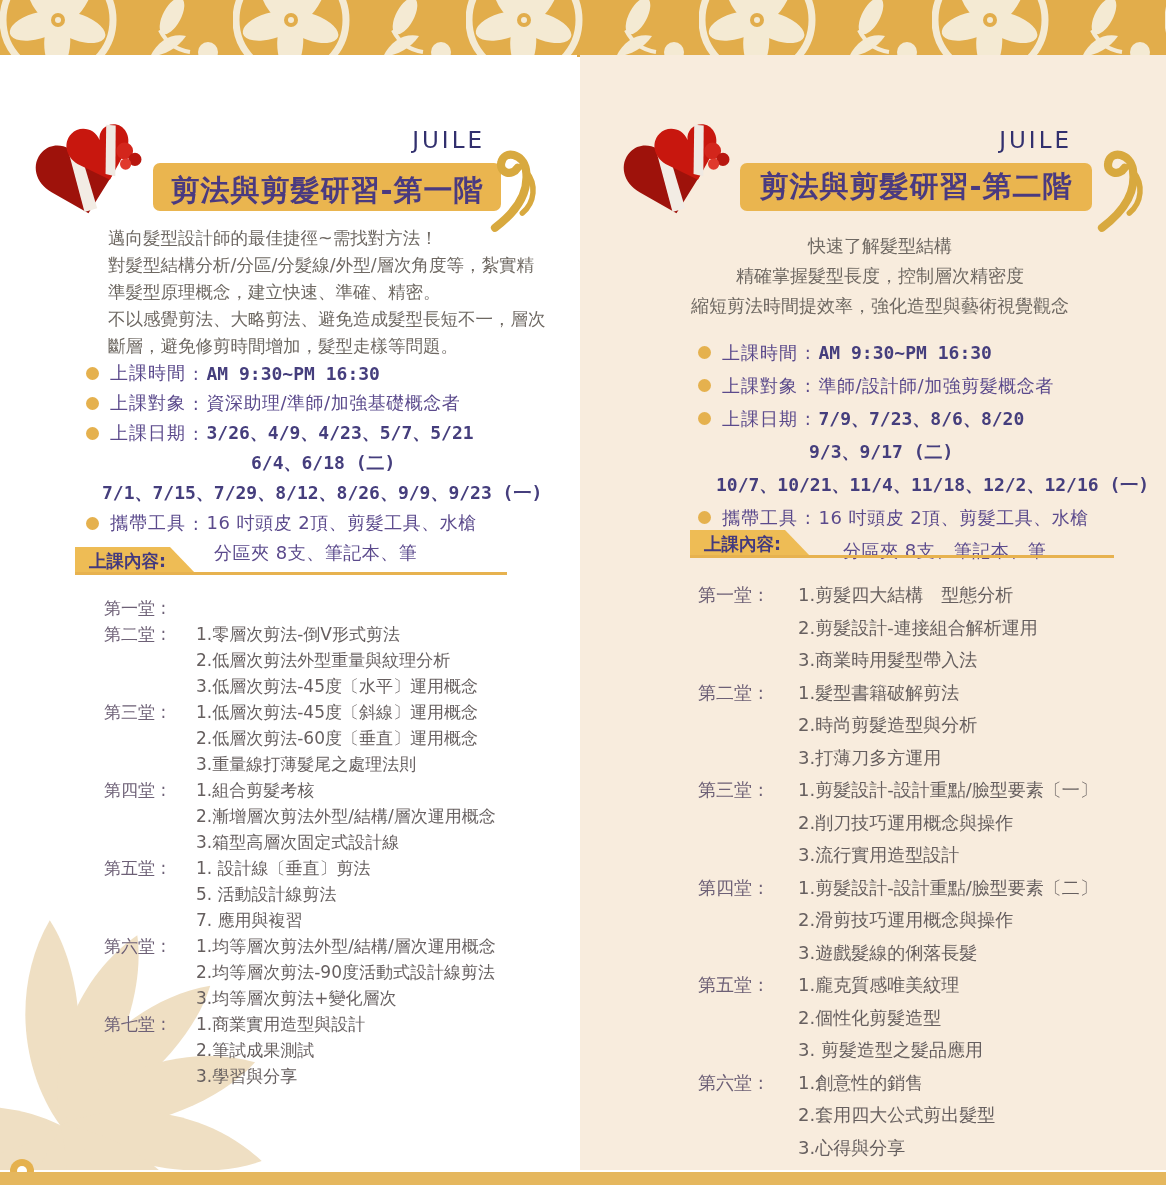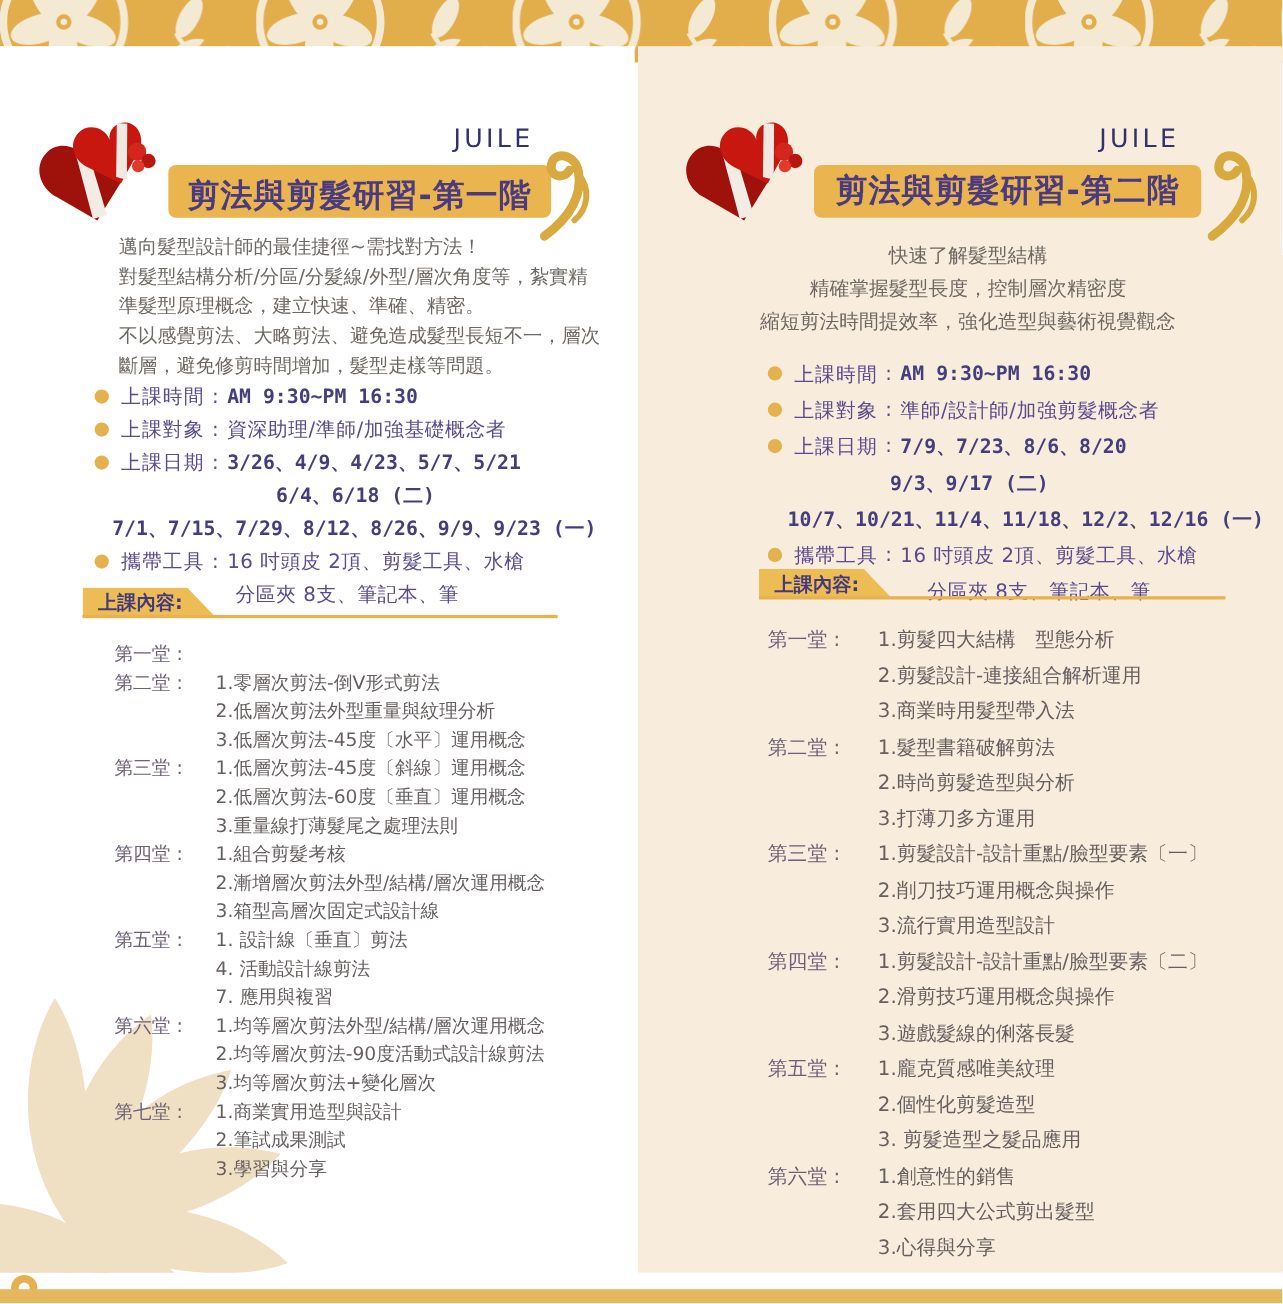--- a/index.html
+++ b/index.html
@@ -1,20 +1,20 @@
 <!DOCTYPE html>
 <html><head>
 <meta charset="utf-8">
 <style>
   html,body{margin:0;padding:0;background:#ffffff;}
   .page{position:relative;width:1166px;height:1185px;overflow:hidden;background:#ffffff;
         font-family:"DejaVu Sans","Liberation Sans",sans-serif;}
   .top-border{position:absolute;left:0;top:0;width:1166px;height:57px;}
   .bottom-strip{position:absolute;left:0;bottom:0;width:1166px;height:13px;background:#e5b75e;}
-  .panel{position:absolute;top:42px;height:1115px;overflow:hidden;}
+  .panel{position:absolute;top:55px;height:1115px;overflow:hidden;}
   .panel-left{left:0;width:577px;background:#ffffff;}
   .panel-right{left:580px;width:586px;background:#f8ecdd;}
   .watermark{position:absolute;left:-70px;top:770px;pointer-events:none;}
   .brand{position:absolute;top:72px;font-size:23px;letter-spacing:3px;color:#32306e;text-align:right;}
   .panel-left .brand{left:300px;width:185px;}
   .panel-right .brand{left:310px;width:182px;}
   .banner{position:absolute;top:108px;height:48px;background:#eab54f;border-radius:7px;
           display:flex;align-items:center;justify-content:center;
           color:#4a3a80;font-weight:bold;font-size:29px;letter-spacing:1px;}
   .panel-left .banner{left:153px;width:348px;align-items:flex-end;}
@@ -207,21 +207,21 @@
           <div class="lesson-items">
             <div class="lesson-item">1.組合剪髮考核</div>
             <div class="lesson-item">2.漸增層次剪法外型/結構/層次運用概念</div>
             <div class="lesson-item">3.箱型高層次固定式設計線</div>
           </div>
         </div>
         <div class="lesson">
           <div class="lesson-title">第五堂 : </div>
           <div class="lesson-items">
             <div class="lesson-item">1. 設計線〔垂直〕剪法</div>
-            <div class="lesson-item">4. 活動設計線剪法</div>
+            <div class="lesson-item">5. 活動設計線剪法</div>
             <div class="lesson-item">7. 應用與複習</div>
           </div>
         </div>
         <div class="lesson">
           <div class="lesson-title">第六堂 : </div>
           <div class="lesson-items">
             <div class="lesson-item">1.均等層次剪法外型/結構/層次運用概念</div>
             <div class="lesson-item">2.均等層次剪法-90度活動式設計線剪法</div>
             <div class="lesson-item">3.均等層次剪法+變化層次</div>
           </div>

